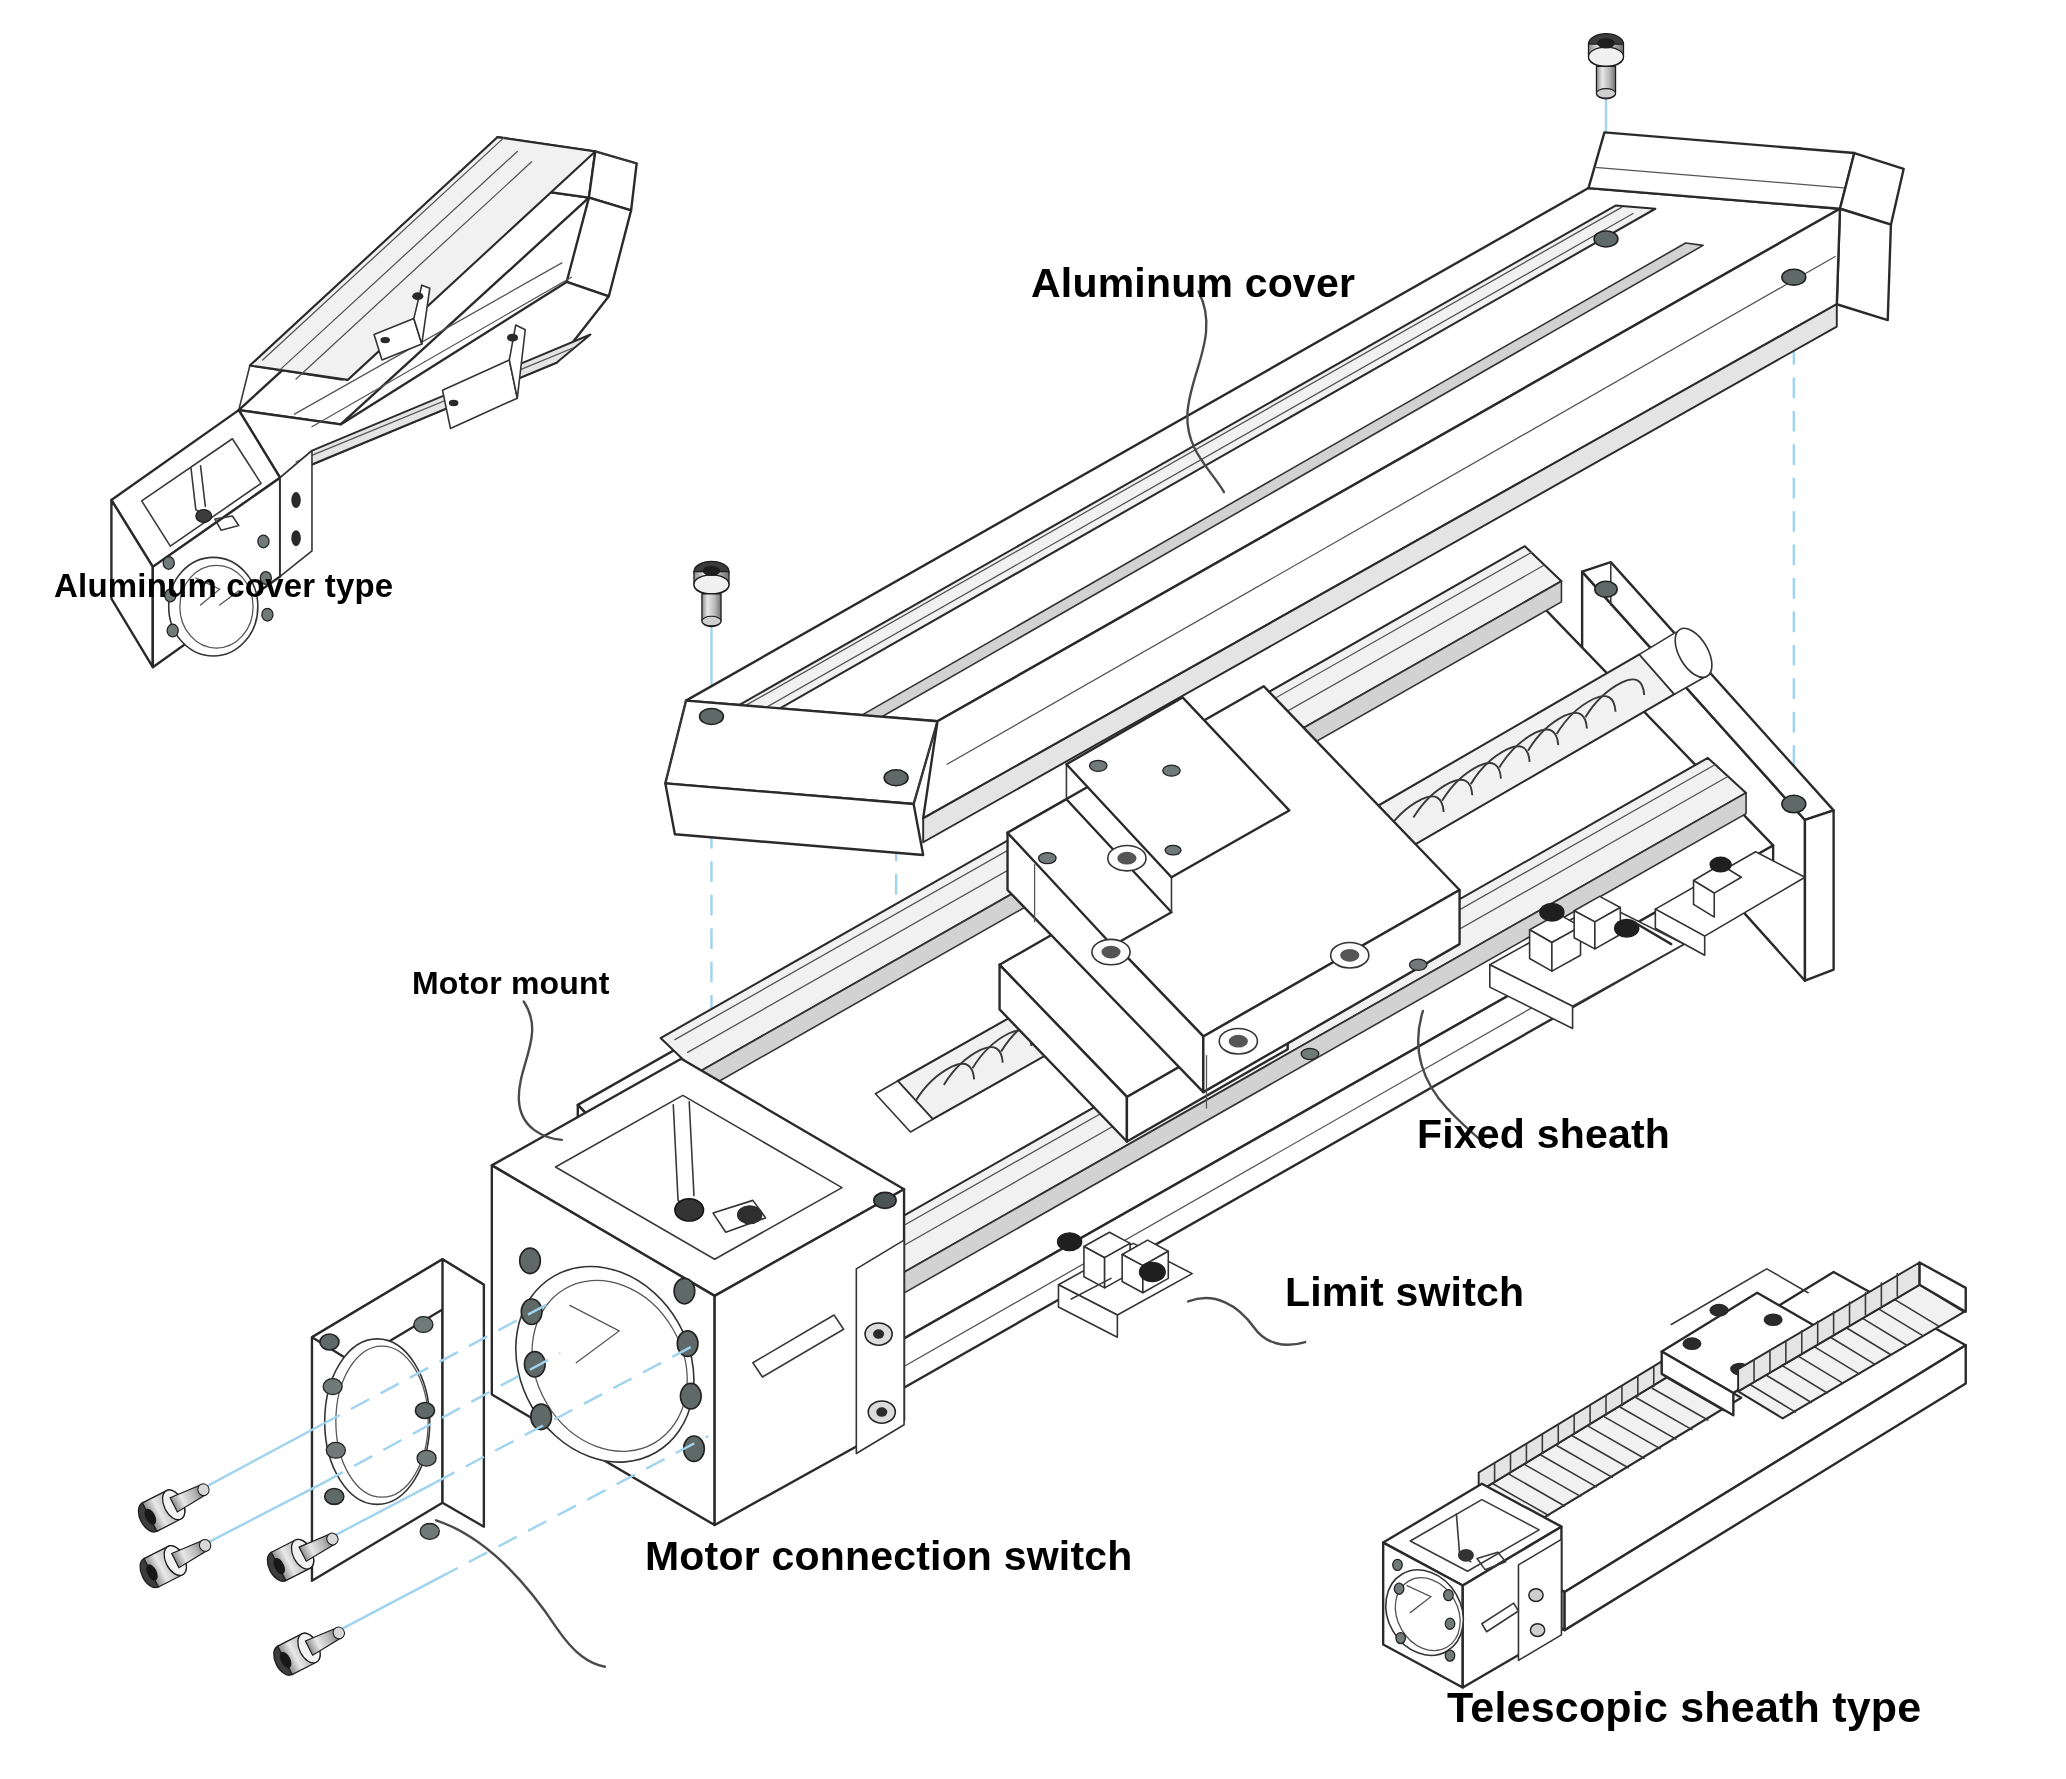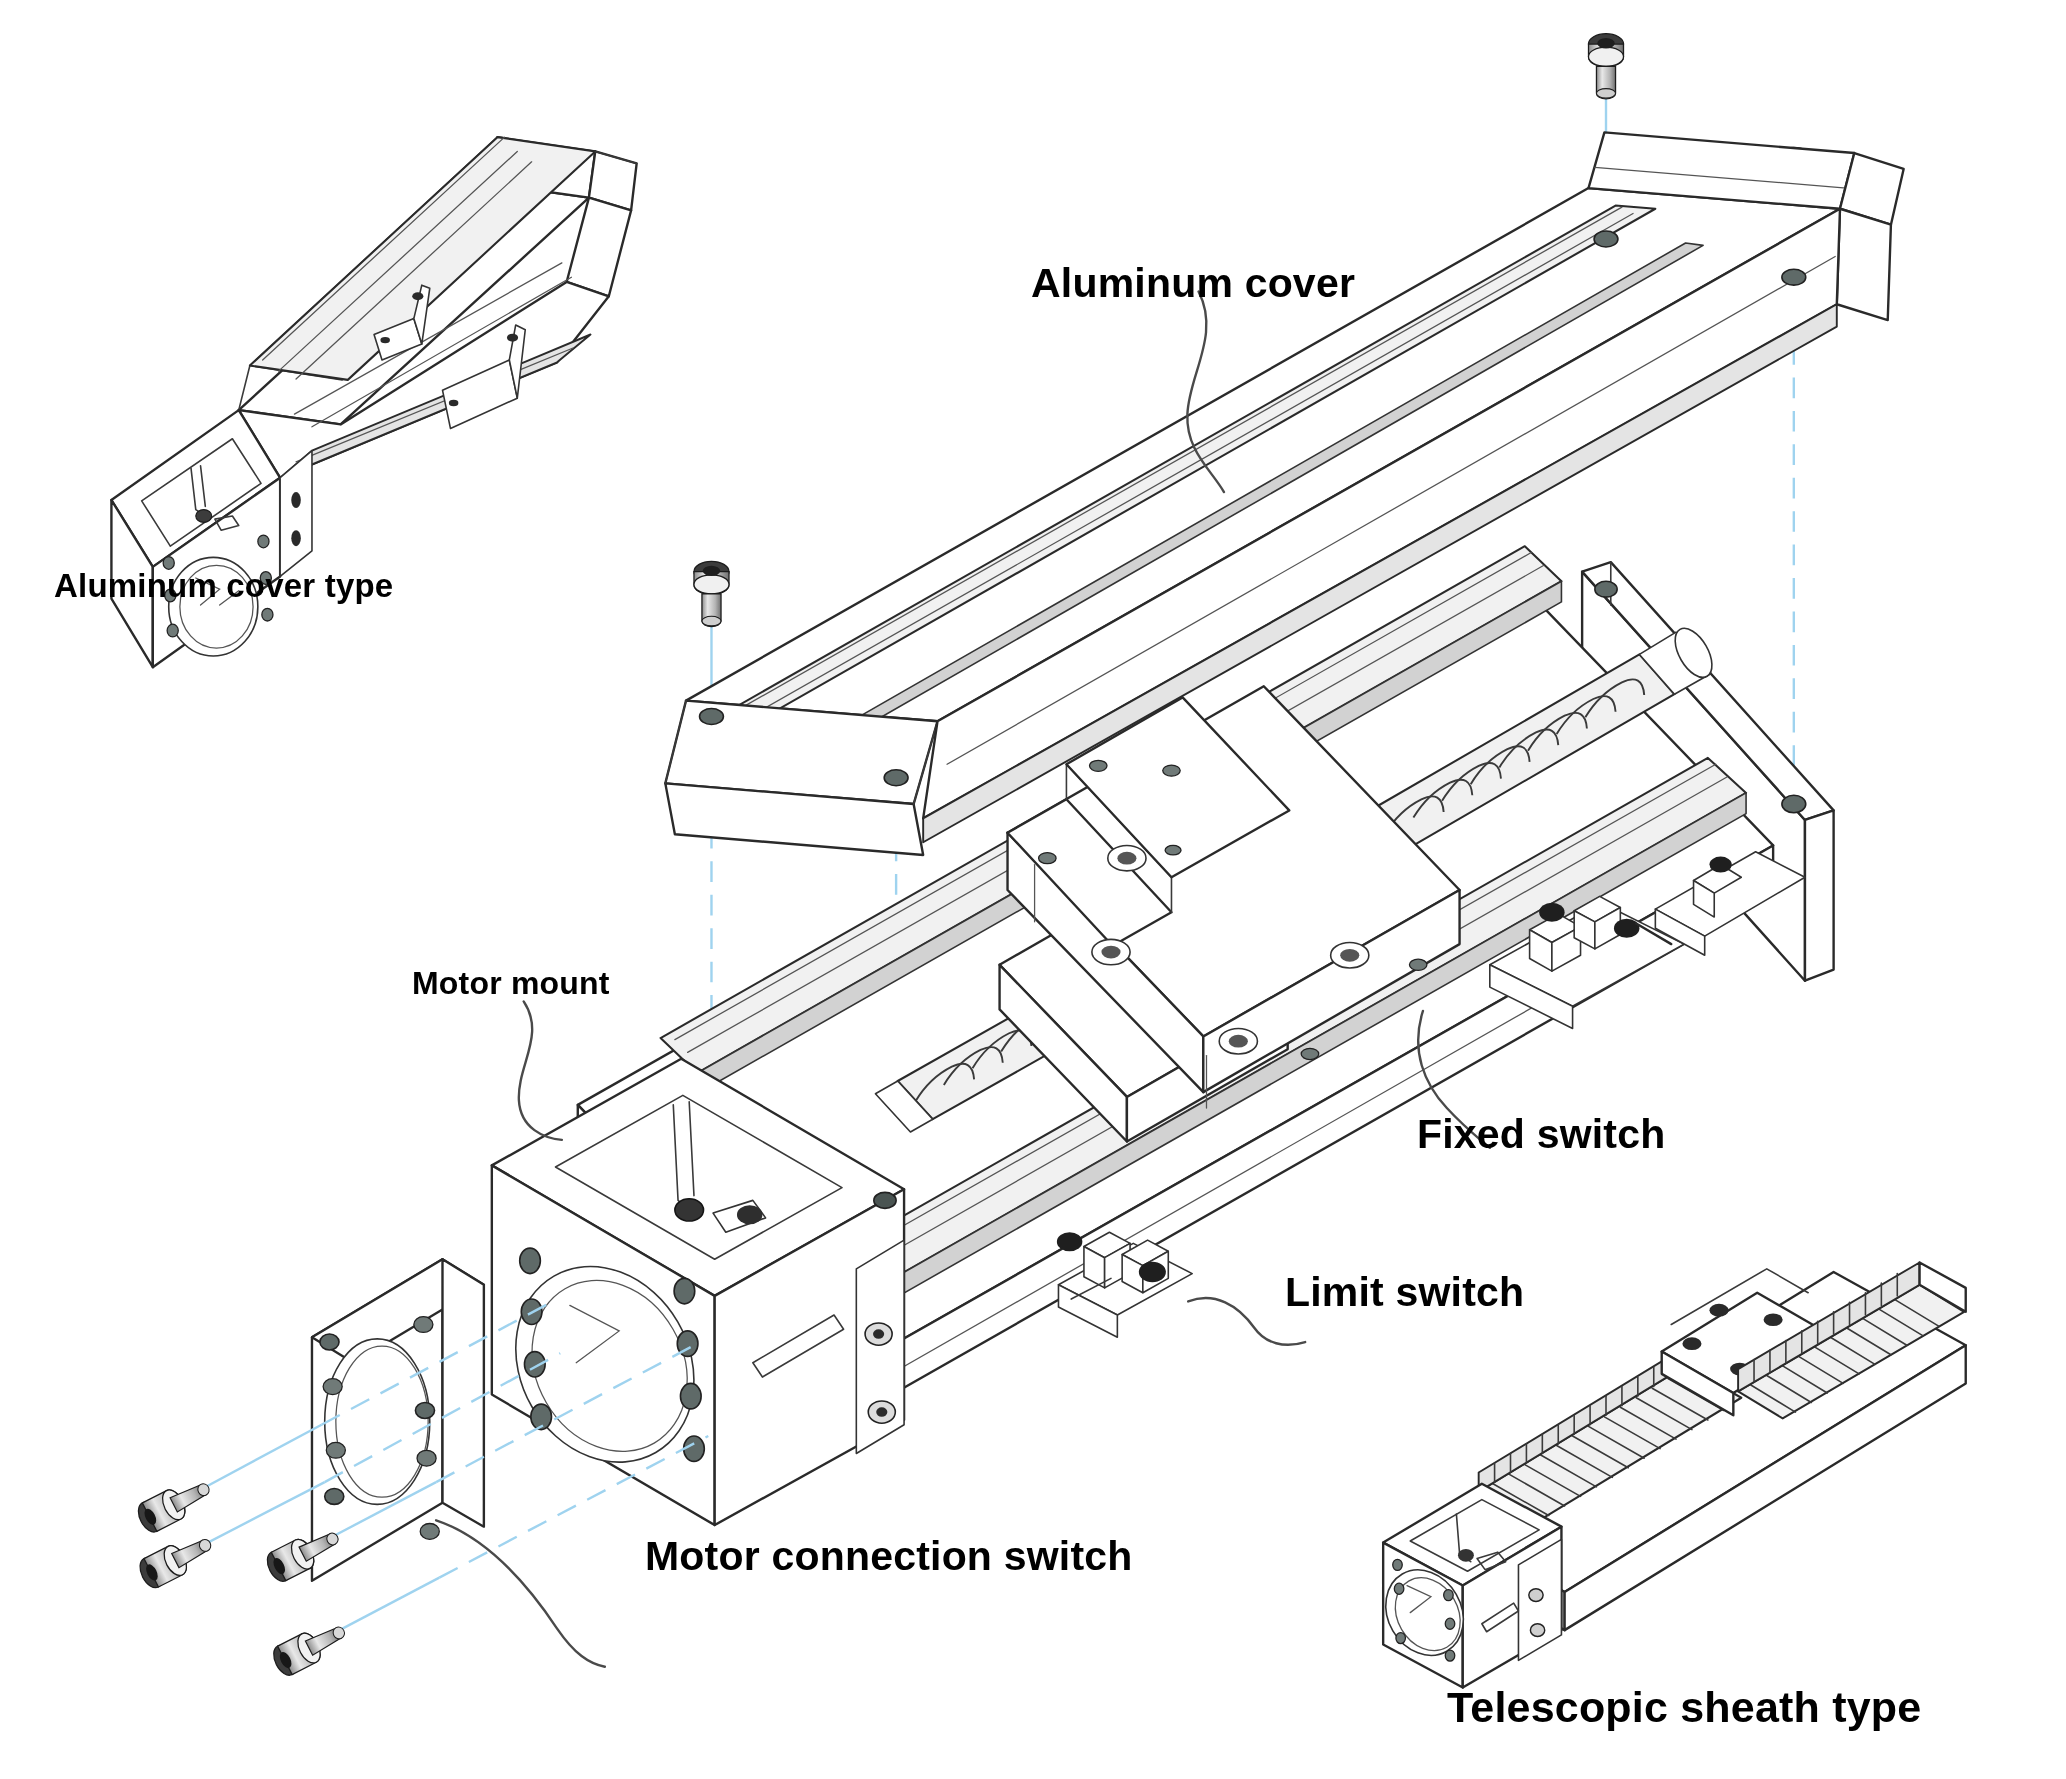--- a/index.html
+++ b/index.html
@@ -530,21 +530,21 @@
   </g>
 
 </svg>
 
 <div class="lbl" style="left:1031px;top:263px;font-size:41px;">Aluminum cover</div>
 
 <div class="lbl" style="left:54px;top:557px;font-size:33px;margin-top:12px;">Aluminum cover type</div>
 
 <div class="lbl" style="left:412px;top:967px;font-size:32px;">Motor mount</div>
 
-<div class="lbl" style="left:1417px;top:1114px;font-size:41px;">Fixed switch</div>
+<div class="lbl" style="left:1417px;top:1114px;font-size:41px;">Fixed sheath</div>
 
 <div class="lbl" style="left:1285px;top:1272px;font-size:41px;">Limit switch</div>
 
 <div class="lbl" style="left:645px;top:1536px;font-size:41px;">Motor connection switch</div>
 
 <div class="lbl" style="left:1447px;top:1686px;font-size:43px;text-align:center;">Telescopic sheath type</div>
 
 </div>
 
 

